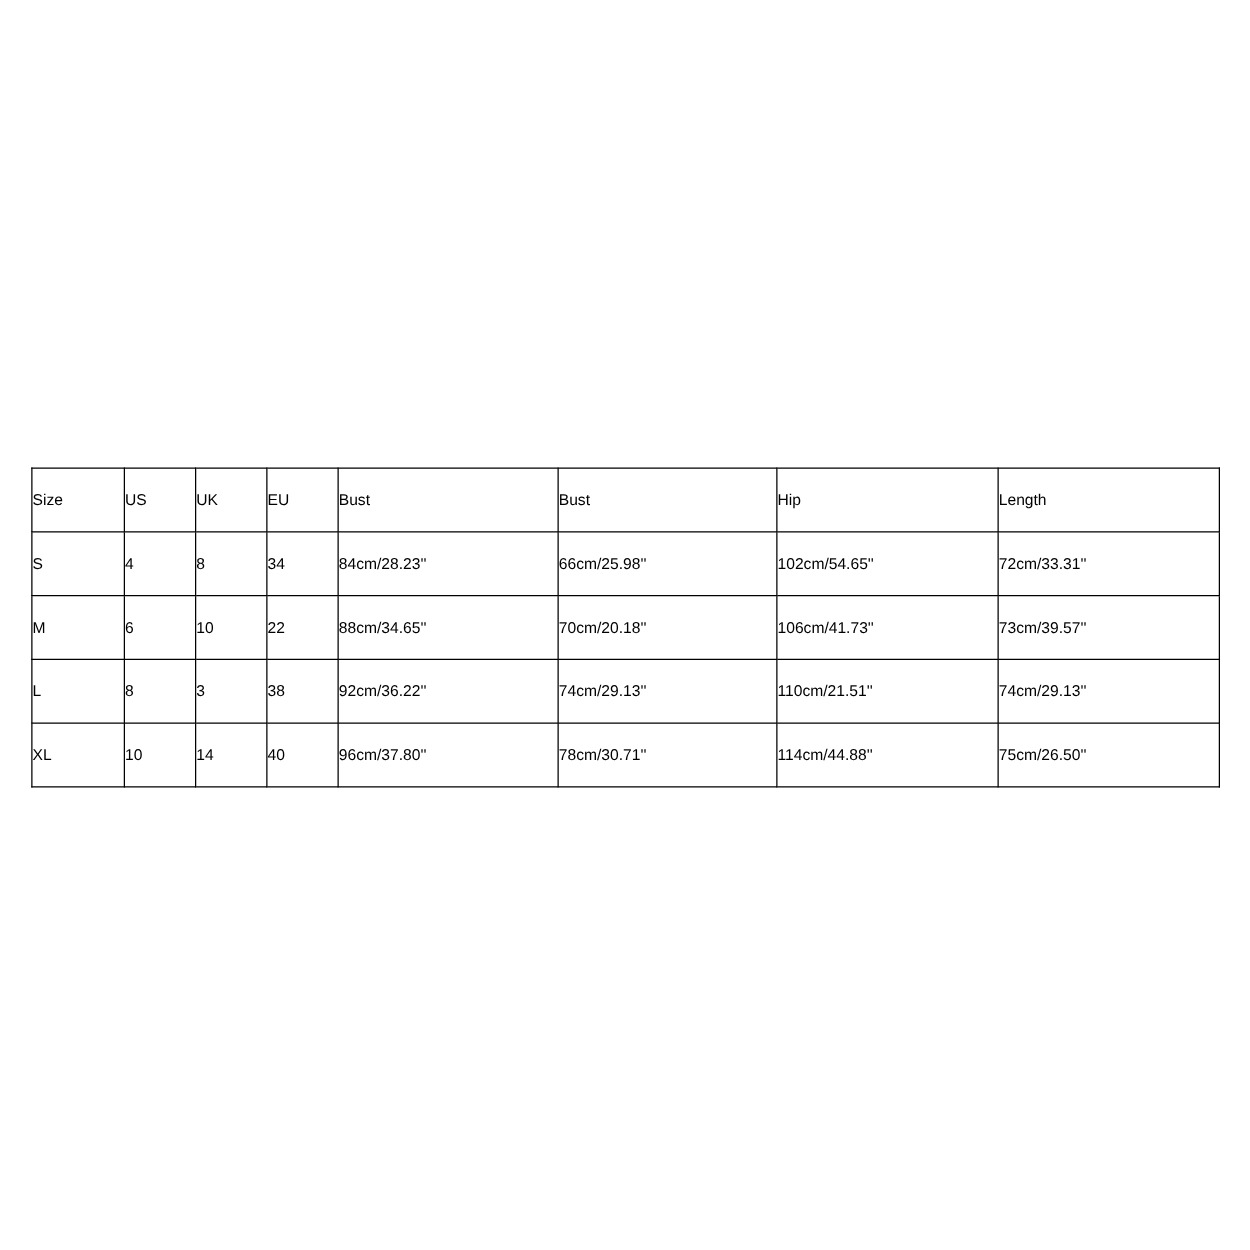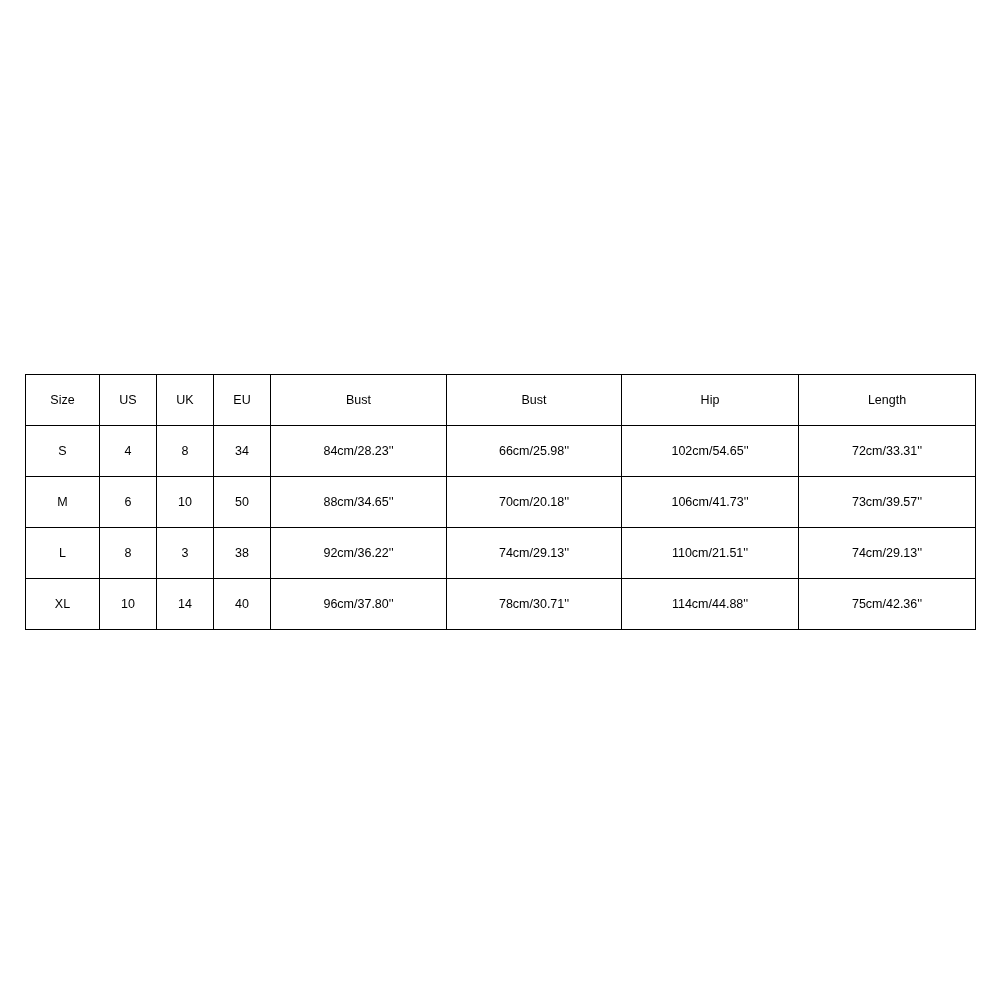--- a/index.html
+++ b/index.html
@@ -22,21 +22,21 @@
   }
   table.size-chart {
     border-collapse: collapse;
     width: 950px;
     table-layout: fixed;
     background: #ffffff;
   }
   table.size-chart td,
   table.size-chart th {
     border: 1px solid #000000;
-    text-align: center;
+    text-align: left;
     vertical-align: middle;
     font-size: 12.5px;
     color: #000000;
     font-weight: normal;
     padding: 0;
     height: 50px;
     line-height: 50px;
   }
   table.size-chart thead td {
     height: 50px;
@@ -87,21 +87,21 @@
         <td>34</td>
         <td>84cm/28.23''</td>
         <td>66cm/25.98''</td>
         <td>102cm/54.65''</td>
         <td>72cm/33.31''</td>
       </tr>
       <tr>
         <td>M</td>
         <td>6</td>
         <td>10</td>
-        <td>50</td>
+        <td>22</td>
         <td>88cm/34.65''</td>
         <td>70cm/20.18''</td>
         <td>106cm/41.73''</td>
         <td>73cm/39.57''</td>
       </tr>
       <tr>
         <td>L</td>
         <td>8</td>
         <td>3</td>
         <td>38</td>
@@ -111,17 +111,17 @@
         <td>74cm/29.13''</td>
       </tr>
       <tr>
         <td>XL</td>
         <td>10</td>
         <td>14</td>
         <td>40</td>
         <td>96cm/37.80''</td>
         <td>78cm/30.71''</td>
         <td>114cm/44.88''</td>
-        <td>75cm/42.36''</td>
+        <td>75cm/26.50''</td>
       </tr>
     </tbody>
   </table>
 </div>
 
 </body></html>

